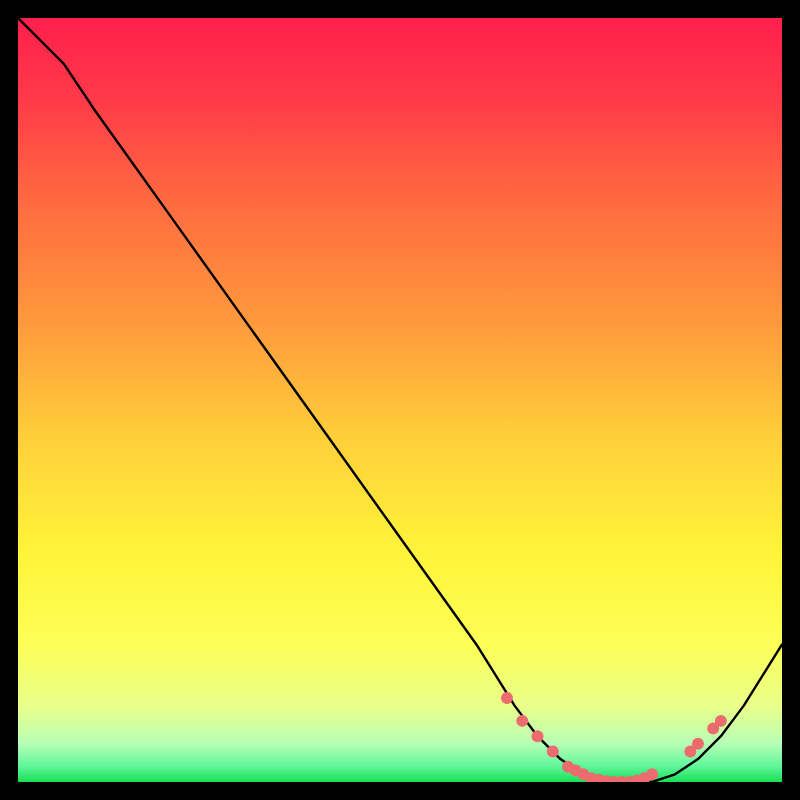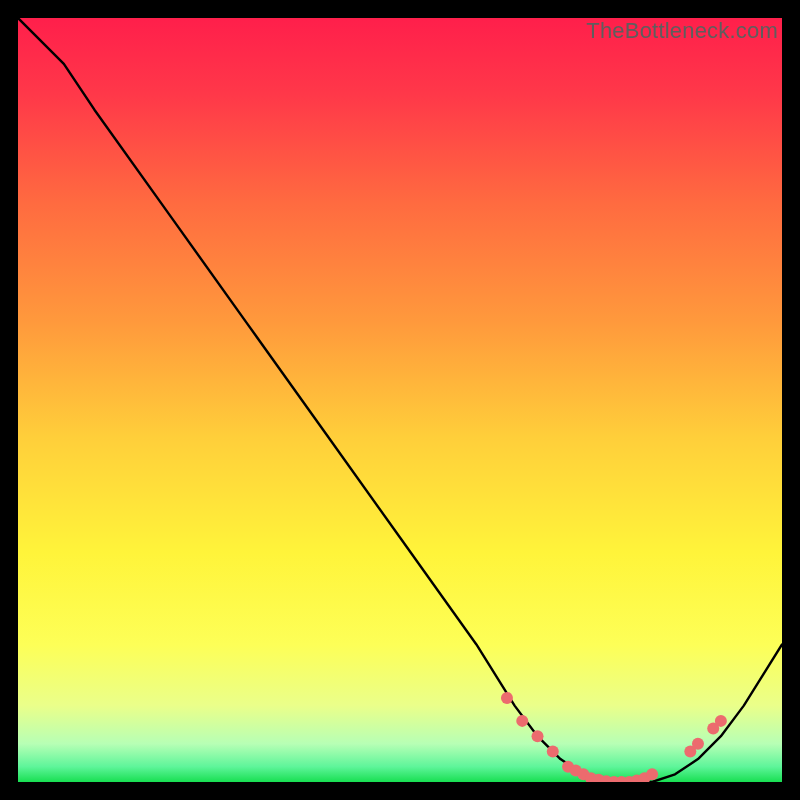--- a/index.html
+++ b/index.html
@@ -31,21 +31,20 @@
     user-select: none;
   }
   svg {
     display: block;
   }
 </style>
 </head>
 <body>
 
 <div class="frame">
-  <div class="watermark">TheBottleneck.com</div>
 
   <svg width="764" height="764" viewBox="0 0 764 764" preserveAspectRatio="none">
     <defs>
       <linearGradient id="bg-grad" x1="0" y1="0" x2="0" y2="1">
         <stop offset="0%" stop-color="#ff1f4b"></stop>
         <stop offset="10%" stop-color="#ff3849"></stop>
         <stop offset="24%" stop-color="#ff6a40"></stop>
         <stop offset="40%" stop-color="#ff9a3c"></stop>
         <stop offset="55%" stop-color="#ffcf3a"></stop>
         <stop offset="70%" stop-color="#fff43a"></stop>

